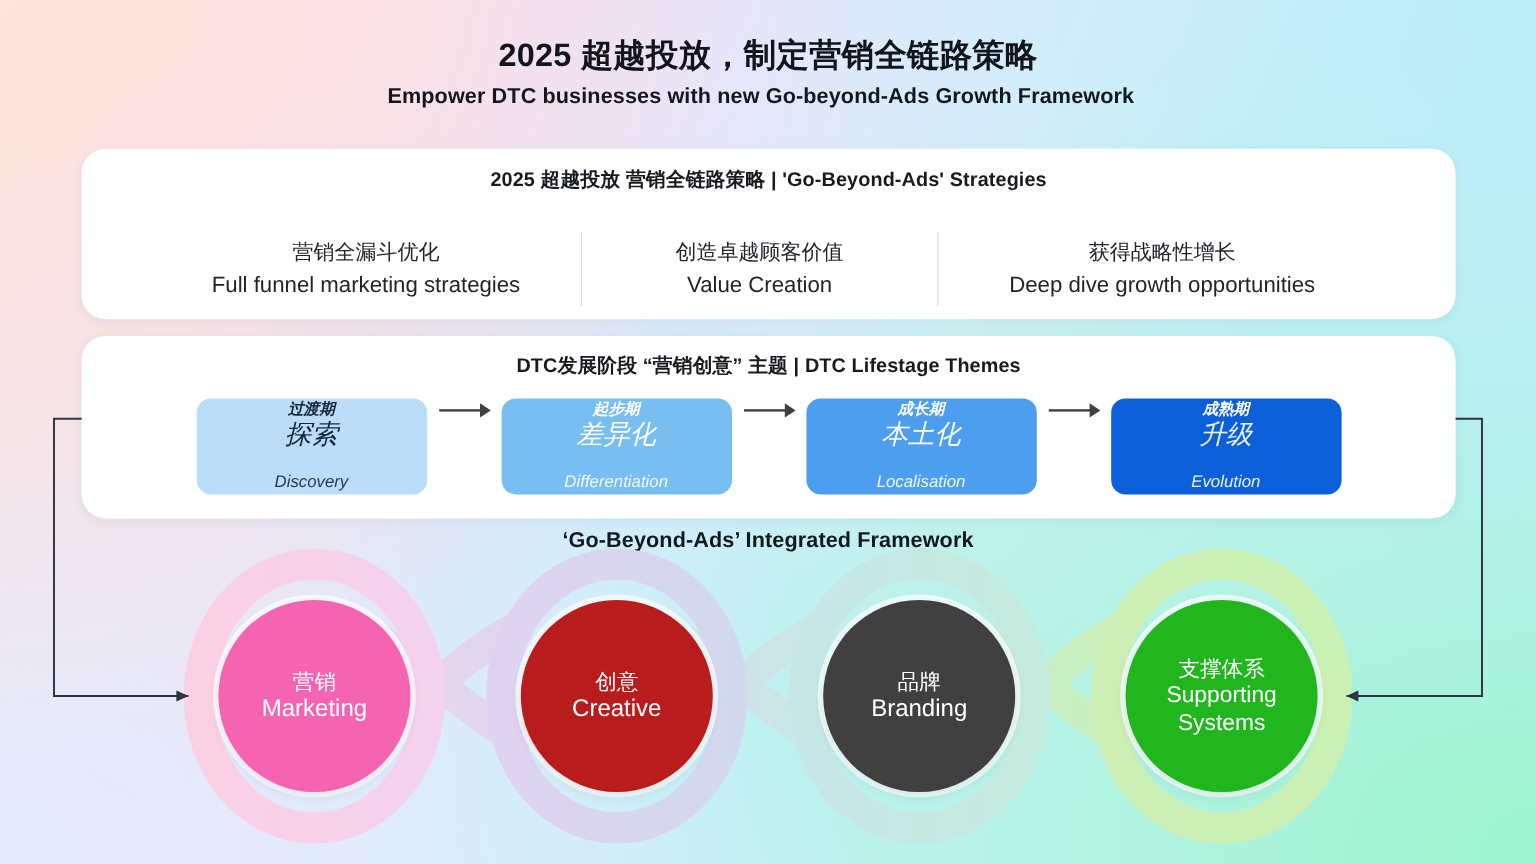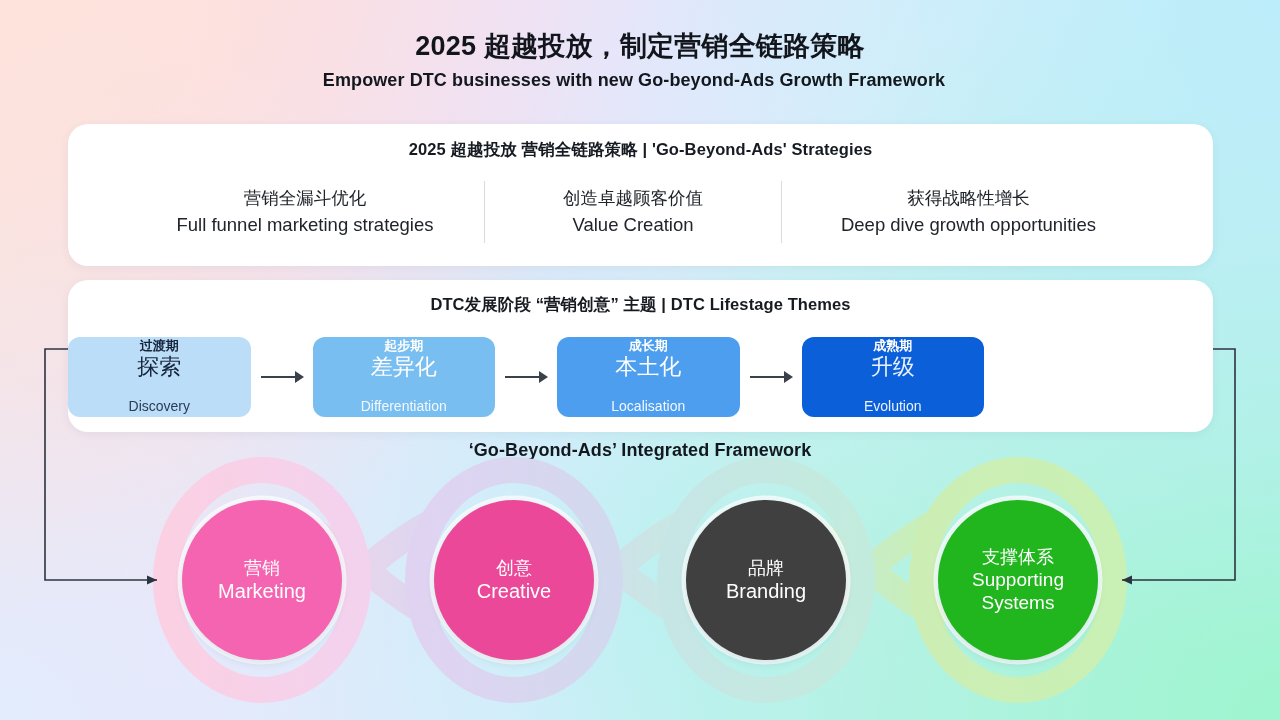--- a/index.html
+++ b/index.html
@@ -43,36 +43,36 @@
 
   .card-title{
     text-align:center;font-size:16.5px;font-weight:bold;color:#161A21;
     padding-top:15px;letter-spacing:.1px;
   }
   #card-lifestage .card-title{padding-top:14px;}
 
   
   .strat-row{
     display:flex;align-items:center;justify-content:center;
-    margin-top:20px;
+    margin-top:32px;
   }
   .strat-col{
     flex:0 0 auto;text-align:center;padding:0 14px;
   }
   .strat-col.c1{width:330px;}
   .strat-col.c2{width:268px;}
   .strat-col.c3{width:345px;}
   .strat-cn{font-size:17.5px;color:#20242B;line-height:1.5;}
   .strat-en{font-size:18.5px;color:#20242B;line-height:1.45;}
   .vdiv{width:1px;height:62px;background:#D7DCE4;flex:0 0 auto;}
 
   
   .stage-row{
-    position:absolute;left:0;top:52px;width:916px;height:90px;
-    display:flex;align-items:center;justify-content:center;
+    position:absolute;left:0;top:52px;width:1145px;height:90px;
+    display:flex;align-items:flex-start;justify-content:center;font-style:italic;
   }
   .stage{
     width:192px;height:80px;border-radius:12px;
     display:flex;flex-direction:column;align-items:center;justify-content:center;
     box-sizing:border-box;
   }
   .stage .sm{font-size:13px;font-weight:bold;line-height:1.1;margin-bottom:1px;}
   .stage .big{font-size:22px;font-weight:500;line-height:1.2;}
   .stage .en{font-size:14px;line-height:1.25;margin-top:17px;}
 
@@ -108,21 +108,21 @@
     position:absolute;width:160px;height:160px;border-radius:50%;
     display:flex;flex-direction:column;align-items:center;justify-content:center;
     color:#FFFFFF;text-align:center;
     box-shadow:0 3px 9px rgba(40,60,90,.13);
   }
   .node .cn{font-size:18px;line-height:1.25;}
   .node .en{font-size:20px;line-height:1.22;}
   .node .en.two{font-size:19px;}
 
   #node-marketing{left:182px;top:45px;background:#F564B0;}
-  #node-creative{left:434px;top:45px;background:#ec4899;}
+  #node-creative{left:434px;top:45px;background:#b91c1c;}
   #node-branding{left:686px;top:45px;background:#404040;}
   #node-support{left:938px;top:45px;background:#21B51E;}
 
   
   #connectors{position:absolute;left:0;top:0;width:1280px;height:720px;z-index:4;pointer-events:none;}
 </style>
 </head>
 <body>
 
 <div id="bg">

